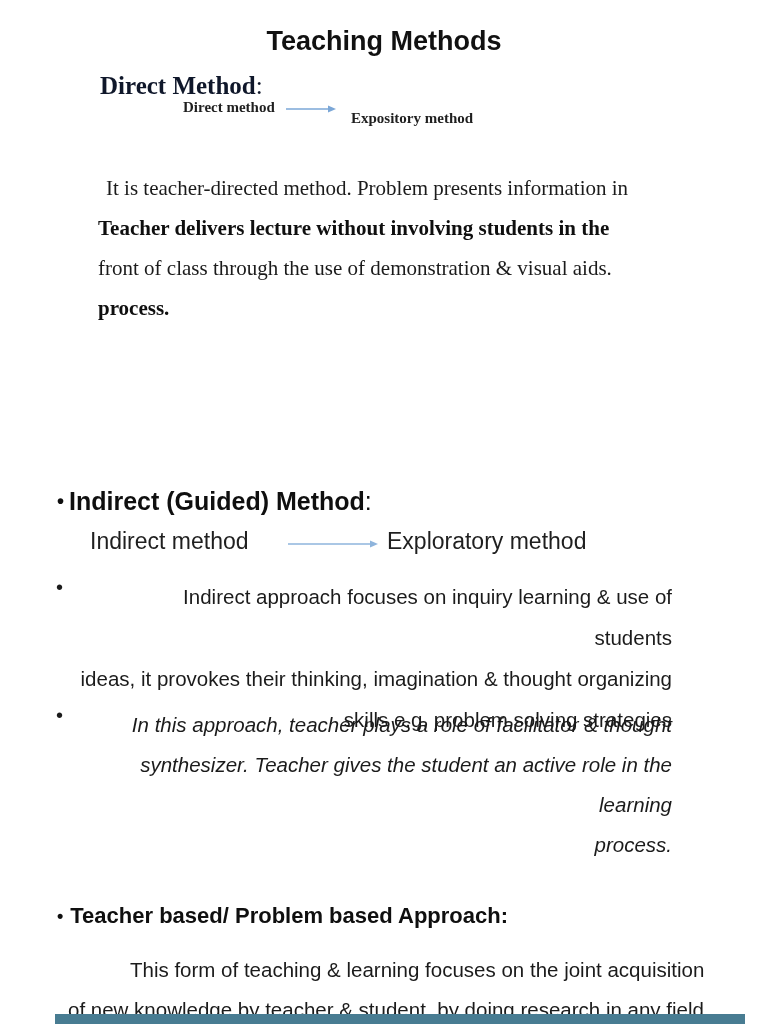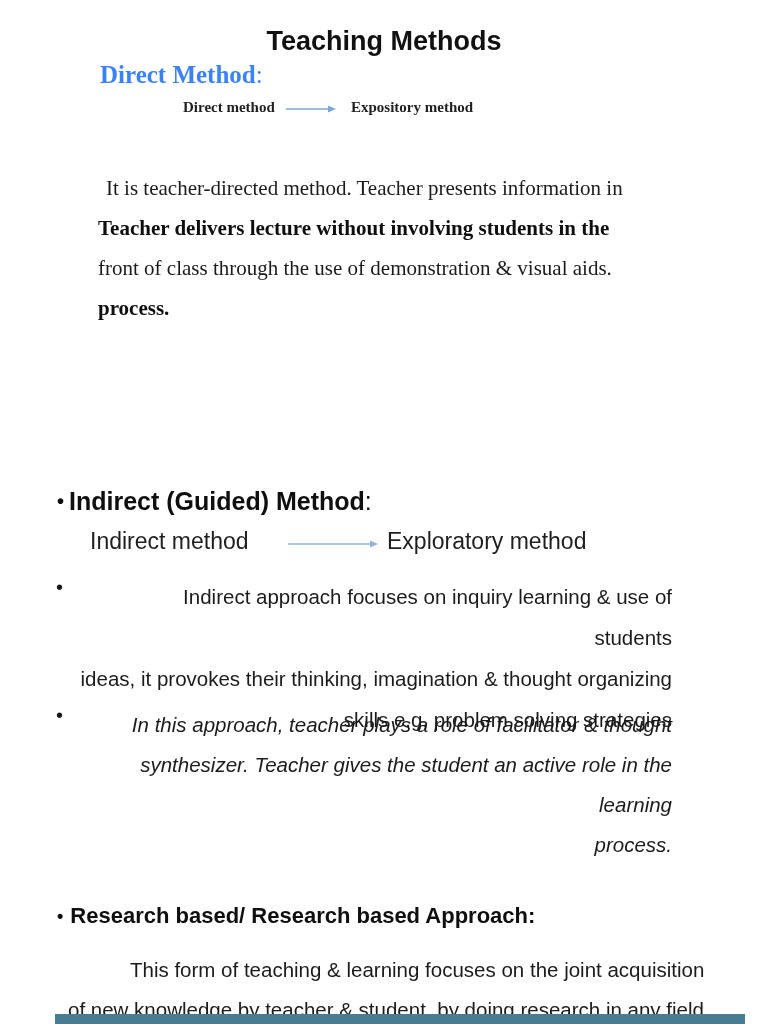--- a/index.html
+++ b/index.html
@@ -16,28 +16,28 @@
   
   .doc-title {
     top: 26px; left: 0; width: 768px;
     text-align: center;
     font: bold 27px "Liberation Sans", sans-serif;
     color: #111;
   }
 
   
   .serif-heading {
-    top: 61px; left: 100px;
+    top: 72px; left: 100px;
     font: bold 25px "Liberation Serif", serif;
-    color: #3b82f6;
+    color: #0f172a;
   }
   .serif-heading .colon { font-weight: normal; }
 
   .flow-small-from { top: 99px; left: 183px; font: bold 15px "Liberation Serif", serif; }
-  .flow-small-to   { top: 99px; left: 351px; font: bold 15px "Liberation Serif", serif; }
+  .flow-small-to   { top: 110px; left: 351px; font: bold 15px "Liberation Serif", serif; }
   .flow-arrow-1    { top: 101px; left: 286px; }
 
   .serif-para {
     top: 168px; left: 98px; width: 585px;
     font: 21px "Liberation Serif", serif;
     line-height: 40px;
     color: #1b1b1b;
   }
   .serif-para .line.first { text-indent: 8px; }
   .serif-para .line.bold { font-weight: bold; color: #0f0f0f; }
@@ -112,21 +112,21 @@
   <span class="abs flow-small-from">Direct method</span>
   <span class="abs flow-arrow-1">
     <svg width="50" height="12" viewBox="0 0 50 12">
       <line x1="0" y1="6" x2="42" y2="6" stroke="#7BA7D7" stroke-width="1.5"></line>
       <polygon points="42,2.5 50,6 42,9.5" fill="#7BA7D7"></polygon>
     </svg>
   </span>
   <span class="abs flow-small-to">Expository method</span>
 
   <div class="abs serif-para">
-    <div class="line first">It is teacher-directed method. Teacher presents information in</div>
+    <div class="line first">It is teacher-directed method. Problem presents information in</div>
     <div class="line bold">Teacher delivers lecture without involving students in the</div>
     <div class="line">front of class through the use of demonstration &amp; visual aids.</div>
     <div class="line bold">process.</div>
   </div>
 
   <div class="abs h3-row">
     <span class="bullet">•</span>
     <span>Indirect (Guided) Method</span>
       <span class="colon">:</span>
   </div>
@@ -149,21 +149,21 @@
 
   <span class="abs bullet-dot bullet-b-dot">•</span>
   <div class="abs sans-para para-b">
     <div class="line">In this approach, teacher plays a role of facilitator &amp; thought</div>
     <div class="line">synthesizer. Teacher gives the student an active role in the learning</div>
     <div class="line">process.</div>
   </div>
 
   <div class="abs h4-row">
     <span class="bullet">•</span>
-    <span>Research based/ Research based Approach:</span>
+    <span>Teacher based/ Problem based Approach:</span>
   </div>
 
   <div class="abs research-para">
     <div class="line first">This form of teaching &amp; learning focuses on the joint acquisition</div>
     <div class="line">of new knowledge by teacher &amp; student, by doing research in any field</div>
   </div>
 
   <div class="abs bottom-bar"></div>
 
 </div>

